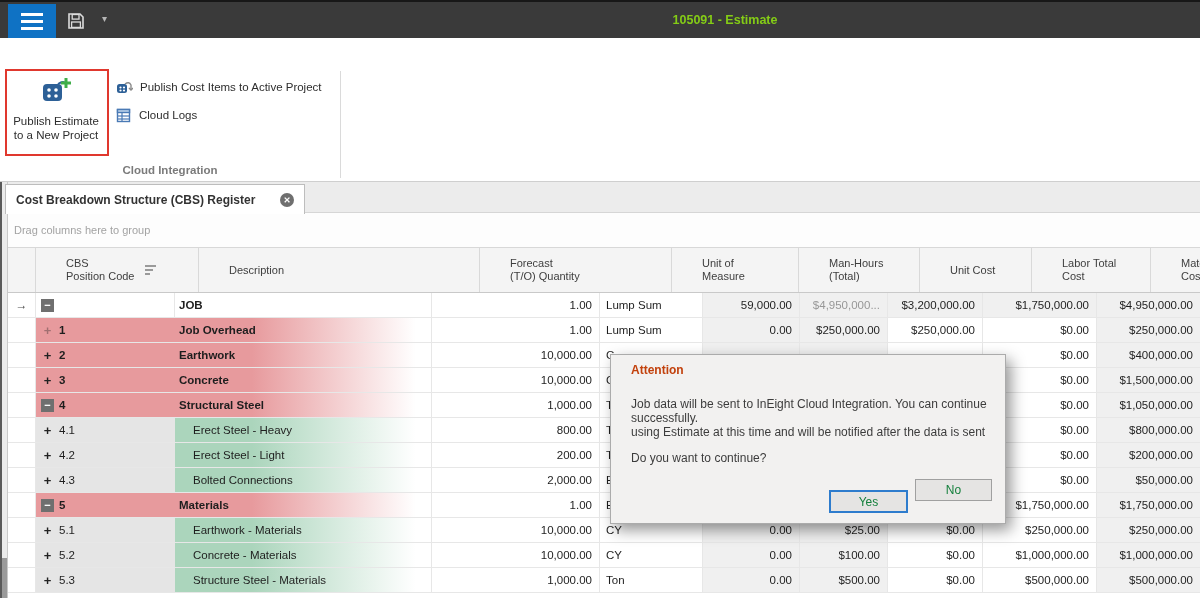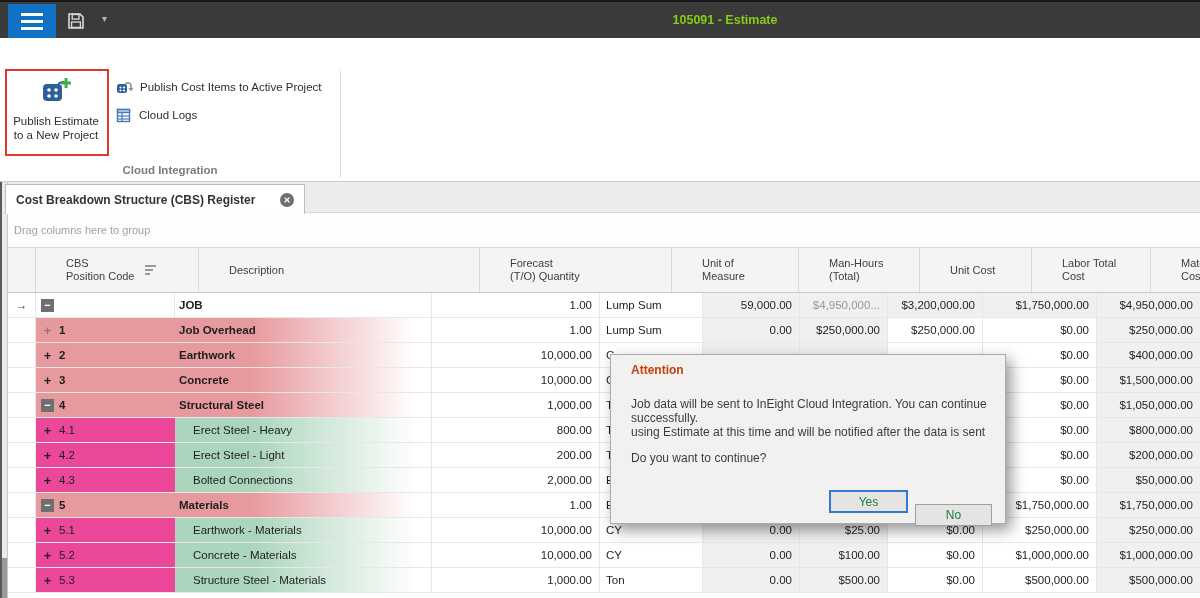--- a/index.html
+++ b/index.html
@@ -63,36 +63,36 @@
   .uomcell{padding-left:6px;align-items:center;}
   .shade{background:#f0f0f0;}
   .muted span{color:#979797;}
   .selcell{justify-content:center;color:#4c4c4c;font-size:12px;}
   .codecell{padding-left:2px;}
   .desccell{padding-left:4px;}
   .desccell.child{padding-left:18px;}
   .grow.b .codecell,.grow.b .desccell{font-weight:bold;}
   .r-red .codecell{background:#e79a9d;border-right-color:transparent;}
   .r-red .desccell{background:linear-gradient(to right,#e79a9d 0%,#e79a9d 30%,#ffffff 94%);}
-  .r-green .codecell{background:#ec4899;border-right-color:transparent;}
+  .r-green .codecell{background:#e5e5e5;border-right-color:transparent;}
   .r-green .desccell{background:linear-gradient(to right,#abd5bc 0%,#abd5bc 30%,#ffffff 94%);}
   .exp{width:13px;height:13px;margin:0 5px 0 3px;flex:none;display:flex;align-items:center;justify-content:center;cursor:pointer;}
   .exp.minus{background:#6f6f6f;}
   .exp.minus::before{content:"\2212";color:#fff;font-size:11px;line-height:1;}
   .exp.plus::before,.exp.plus-faded::before{content:"+";color:#222;font-weight:bold;font-size:13px;line-height:1;}
   .exp.plus-faded{opacity:.35;}
 
   
   .dialog{position:absolute;left:610px;top:354px;width:396px;height:170px;background:#f2f1f0;border:1px solid #ababab;box-sizing:border-box;box-shadow:5px 6px 14px rgba(0,0,0,.42);z-index:10;font-size:12px;color:#3c3c3c;}
   .dlg-title{position:absolute;left:12px;top:8px;font-weight:bold;color:#c2410c;font-size:12px;margin-left:8px;}
   .dlg-body{position:absolute;left:20px;top:42px;line-height:14px;}
   .dlg-q{position:absolute;left:20px;top:96px;}
   .dlg-btn{position:absolute;display:flex;align-items:center;justify-content:center;font-size:12px;color:#15803d;background:#e5e4e3;cursor:pointer;box-sizing:border-box;}
   .btn-yes{left:218px;top:135px;width:79px;height:23px;border:2px solid #2e7ccd;}
-  .btn-no{left:304px;top:149px;width:77px;height:22px;border:1px solid #a0a0a0;}
+  .btn-no{left:304px;top:124px;width:77px;height:22px;border:1px solid #a0a0a0;}
 </style>
 </head>
 <body>
 
 <div class="app">
 
   <div class="titlebar">
     <div class="hamburger">
       <span style="display:contents"><i></i><i></i><i></i></span>
     </div>

